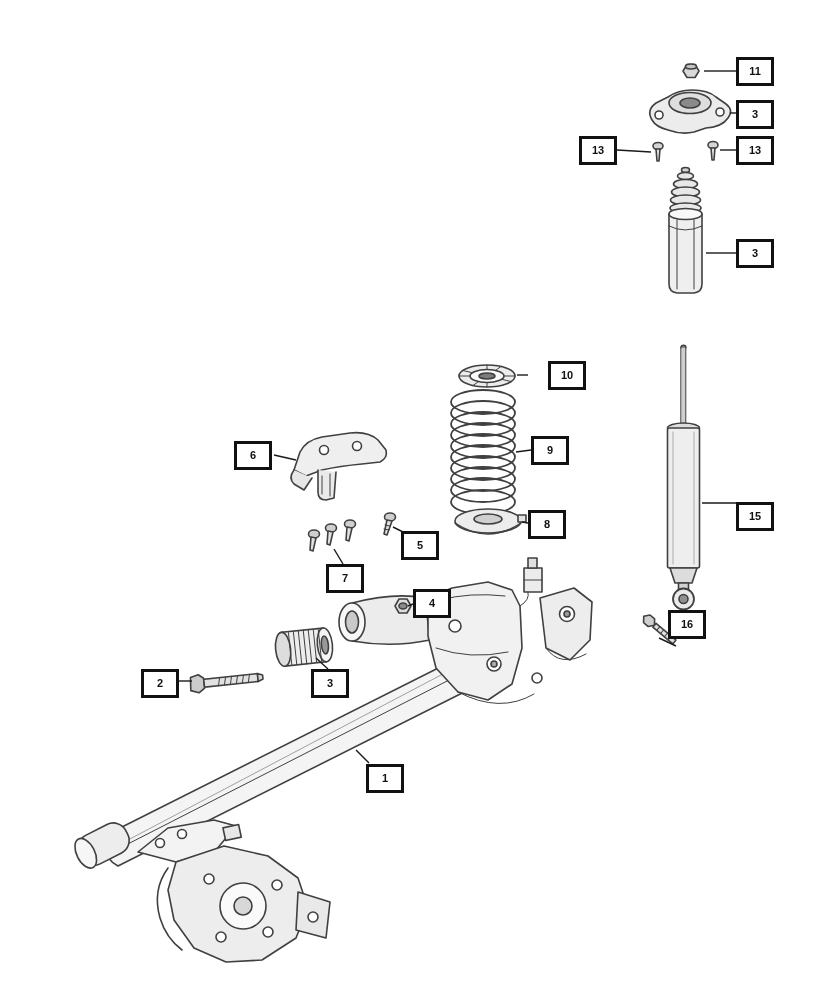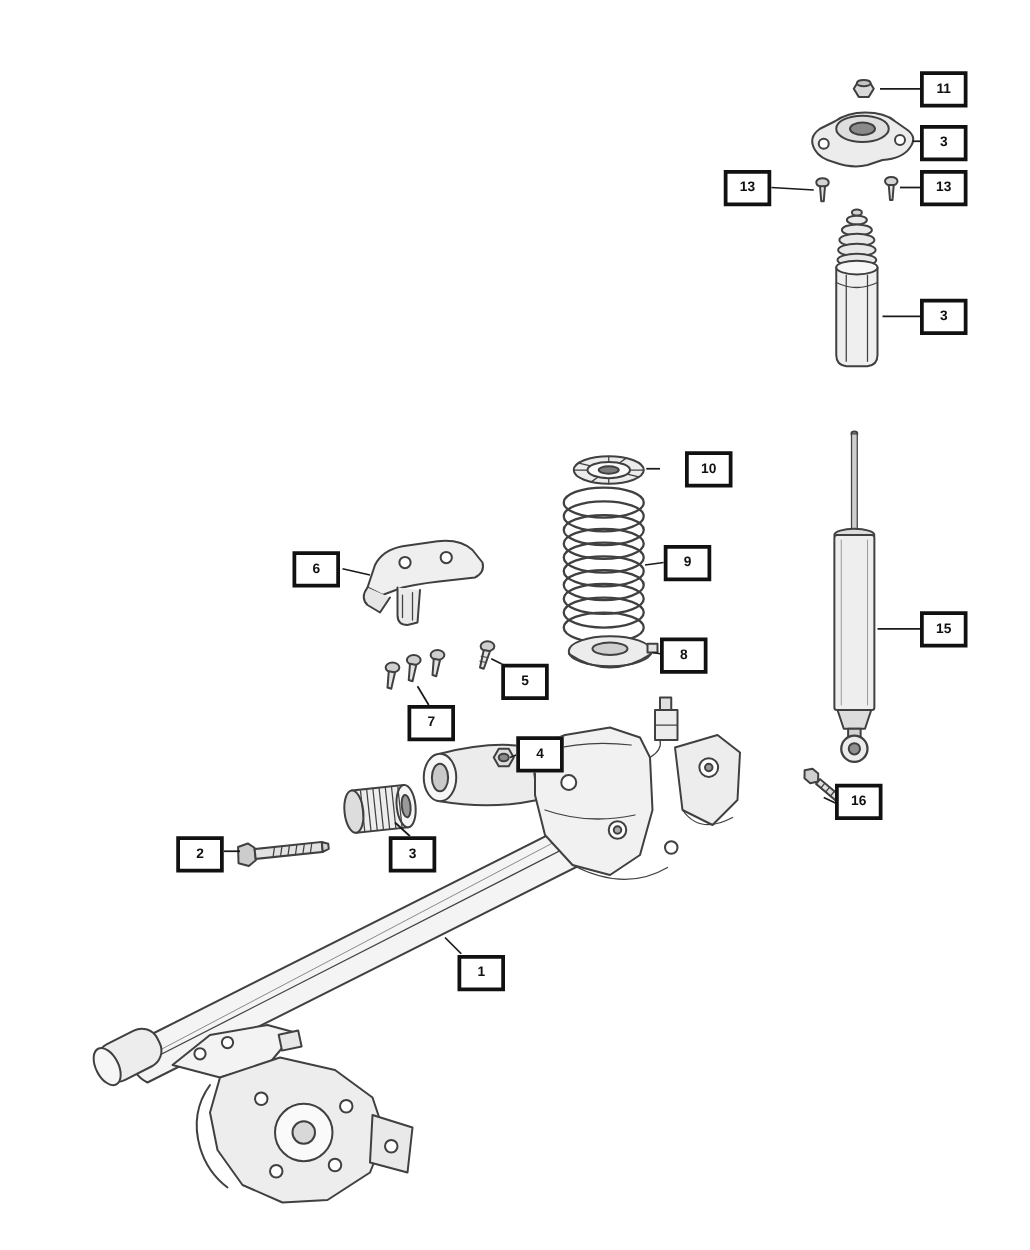--- a/index.html
+++ b/index.html
@@ -222,19 +222,19 @@
   <div class="callout" style="left:579px;top:136px">13</div>
   <div class="callout" style="left:736px;top:136px">13</div>
   <div class="callout" style="left:736px;top:239px">3</div>
   <div class="callout" style="left:548px;top:361px">10</div>
   <div class="callout" style="left:531px;top:436px">9</div>
   <div class="callout" style="left:528px;top:510px">8</div>
   <div class="callout" style="left:234px;top:441px">6</div>
   <div class="callout" style="left:401px;top:531px">5</div>
   <div class="callout" style="left:326px;top:564px">7</div>
   <div class="callout" style="left:413px;top:589px">4</div>
-  <div class="callout" style="left:736px;top:489px">15</div>
-  <div class="callout" style="left:668px;top:627px">16</div>
+  <div class="callout" style="left:736px;top:502px">15</div>
+  <div class="callout" style="left:668px;top:610px">16</div>
   <div class="callout" style="left:141px;top:669px">2</div>
   <div class="callout" style="left:311px;top:669px">3</div>
   <div class="callout" style="left:366px;top:764px">1</div>
 
 </div>
 
 </body></html>

